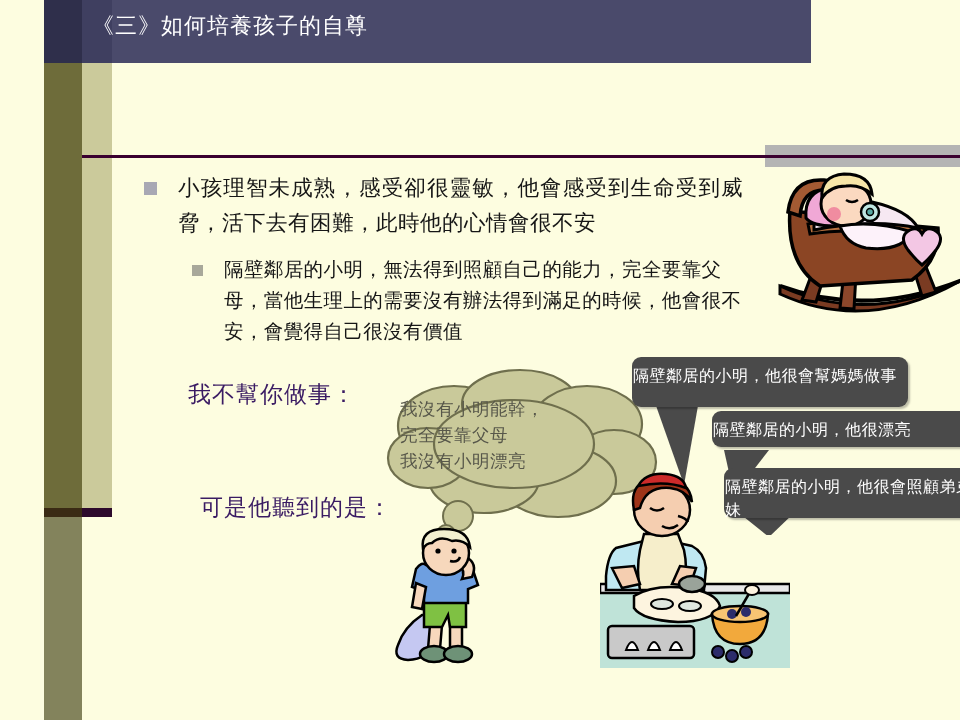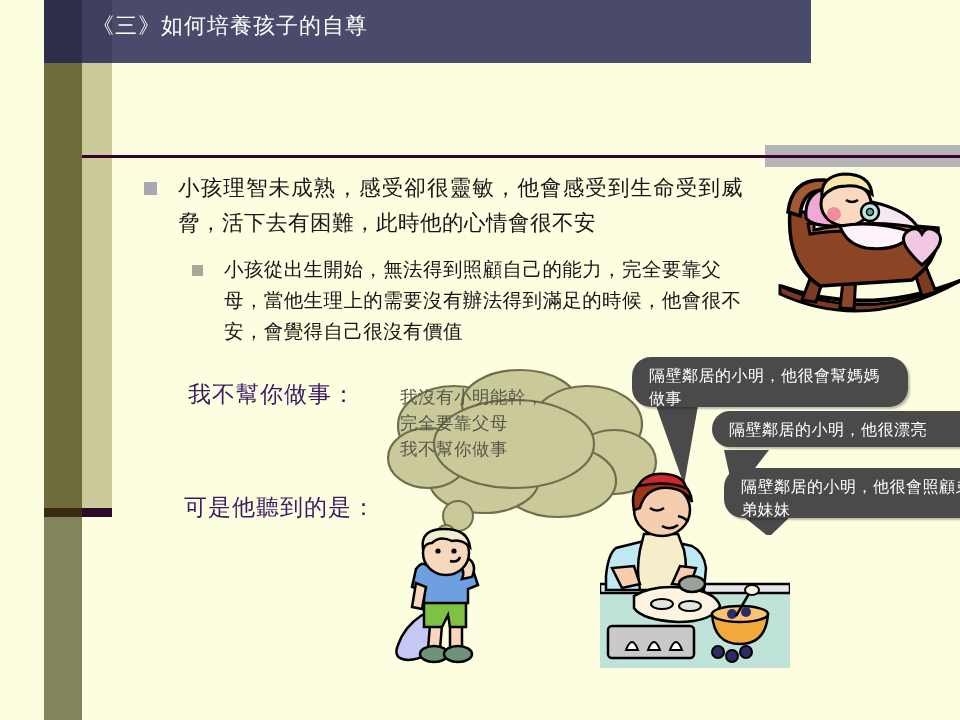--- a/index.html
+++ b/index.html
@@ -49,35 +49,35 @@
     position:absolute;left:180px;top:254px;width:520px;
     color:#161616;font-size:19.5px;line-height:31px;letter-spacing:.4px;
   }
   .b2-marker{position:absolute;left:148px;top:265px;width:11px;height:11px;background:#a8a89a;}
 
   
   .lead{
     position:absolute;color:#3a1b63;font-size:23px;letter-spacing:1px;white-space:nowrap;
   }
   .lead-a{left:144px;top:379px;}
-  .lead-b{left:140px;top:492px;text-align:center;}
+  .lead-b{left:156px;top:492px;text-align:center;}
 
   
   .cloud{position:absolute;left:318px;top:366px;width:300px;height:160px;}
   .cloud svg{display:block;}
   .cloud-text{
-    position:absolute;left:356px;top:384px;width:230px;
+    position:absolute;left:356px;top:396px;width:230px;
     color:#57574a;font-size:17.5px;line-height:26px;letter-spacing:.5px;
   }
 
   
   .callout{
-    position:absolute;background:#4a4a4a;border-radius:19px;
+    position:absolute;background:#4a4a4a;border-radius:9px;
     color:#ffffff;font-size:16px;line-height:23px;letter-spacing:.5px;
-    box-sizing:border-box;padding:7px 17px;
+    box-sizing:border-box;padding:7px 1px;
     box-shadow:2px 2px 2px rgba(0,0,0,.25);
   }
   .co1{left:588px;top:357px;width:276px;height:50px;}
   .co2{left:668px;top:411px;width:340px;height:36px;}
   .co3{left:680px;top:468px;width:280px;height:50px;}
   .co-tail{position:absolute;}
 
   
   .art{position:absolute;}
   .art svg{display:block;}
@@ -101,21 +101,21 @@
   <div class="hdr-bar-mid"></div>
   <div class="hdr-text">《三》如何培養孩子的自尊</div>
 
   <div class="gray-block"></div>
   <div class="title-rule"></div>
 
   <div class="b1-marker"></div>
   <div class="b1">小孩理智未成熟，感受卻很靈敏，他會感受到生命受到威脅，活下去有困難，此時他的心情會很不安</div>
 
   <div class="b2-marker"></div>
-  <div class="b2">小孩從出生開始，無法得到照顧自己的能力，完全要靠父母，當他生理上的需要沒有辦法得到滿足的時候，他會很不安，會覺得自己很沒有價值</div>
+  <div class="b2">隔壁鄰居的小明，無法得到照顧自己的能力，完全要靠父母，當他生理上的需要沒有辦法得到滿足的時候，他會很不安，會覺得自己很沒有價值</div>
 
   <div class="lead lead-a">我不幫你做事：</div>
   <div class="lead lead-b">可是他聽到的是：</div>
 
   <div class="cloud">
     <svg width="300" height="175" viewBox="0 0 300 175">
       <g fill="#c9c99a" stroke="#6f6f4d" stroke-width="2.2">
         <ellipse cx="92" cy="60" rx="56" ry="40"></ellipse>
         <ellipse cx="158" cy="38" rx="58" ry="34"></ellipse>
         <ellipse cx="225" cy="58" rx="55" ry="38"></ellipse>
@@ -127,21 +127,21 @@
       </g>
       <g fill="#c9c99a" stroke="#6f6f4d" stroke-width="2">
         <circle cx="96" cy="150" r="15"></circle>
         <circle cx="84" cy="168" r="9"></circle>
       </g>
     </svg>
   </div>
   <div class="cloud-text">
     <div>我沒有小明能幹，</div>
     <div>完全要靠父母</div>
-    <div>我不幫你做事</div>
+    <div>我沒有小明漂亮</div>
   </div>
 
   <svg class="co-tail" style="left:575px;top:395px;width:200px;height:140px;" width="200" height="140" viewBox="0 0 200 140">
     <polygon points="35,5 80,5 65,90" fill="#4a4a4a"></polygon>
     <polygon points="105,55 150,55 115,100" fill="#4a4a4a"></polygon>
     <polygon points="120,118 175,118 150,142" fill="#4a4a4a"></polygon>
   </svg>
 
   <div class="callout co1">隔壁鄰居的小明，他很會幫媽媽做事</div>
   <div class="callout co2">隔壁鄰居的小明，他很漂亮</div>

